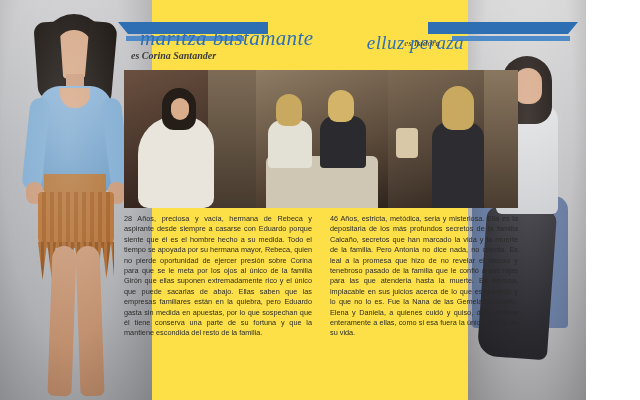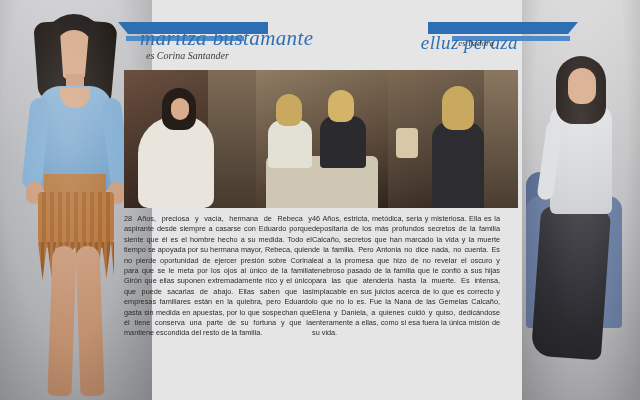--- a/index.html
+++ b/index.html
@@ -8,23 +8,23 @@
   }
   body {
     width: 640px;
     height: 400px;
     overflow: hidden;
     background: #ffffff;
     font-family: "Liberation Sans", sans-serif;
   }
   .page {
     position: relative;
-    width: 640px;
+    width: 586px;
     height: 400px;
-    background: #e5e5e5;
+    background: #fde047;
   }
 
   
   .left-photo {
     position: absolute;
     left: 0;
     top: 0;
     width: 152px;
     height: 400px;
     background: linear-gradient(180deg, #cfcfd2 0%, #b9babd 40%, #a9aaae 100%);
@@ -326,26 +326,27 @@
     text-align: left;
     color: #2f6fb3;
     font-family: "Liberation Serif", serif;
     font-size: 21px;
     font-style: italic;
     letter-spacing: 0.4px;
     white-space: nowrap;
   }
   .subtitle-left {
     position: absolute;
-    left: 146px;
+    left: 131px;
     top: 50px;
     color: #3b3b3b;
     font-family: "Liberation Serif", serif;
     font-size: 10px;
     font-style: italic;
+    font-weight: bold;
   }
   .title-right {
     position: absolute;
     right: 122px;
     top: 32px;
     color: #2f6fb3;
     font-family: "Liberation Serif", serif;
     font-size: 19px;
     font-style: italic;
     letter-spacing: 0.4px;
@@ -500,20 +501,21 @@
   }
 
   
   .text-area {
     position: absolute;
     left: 124px;
     top: 214px;
     width: 394px;
     height: 178px;
     display: flex;
+    gap: 18px;
   }
   .col {
     width: 188px;
     font-family: "Liberation Sans", sans-serif;
     font-size: 7.3px;
     line-height: 10.4px;
     color: #2b2b2b;
     text-align: justify;
   }
 </style>

